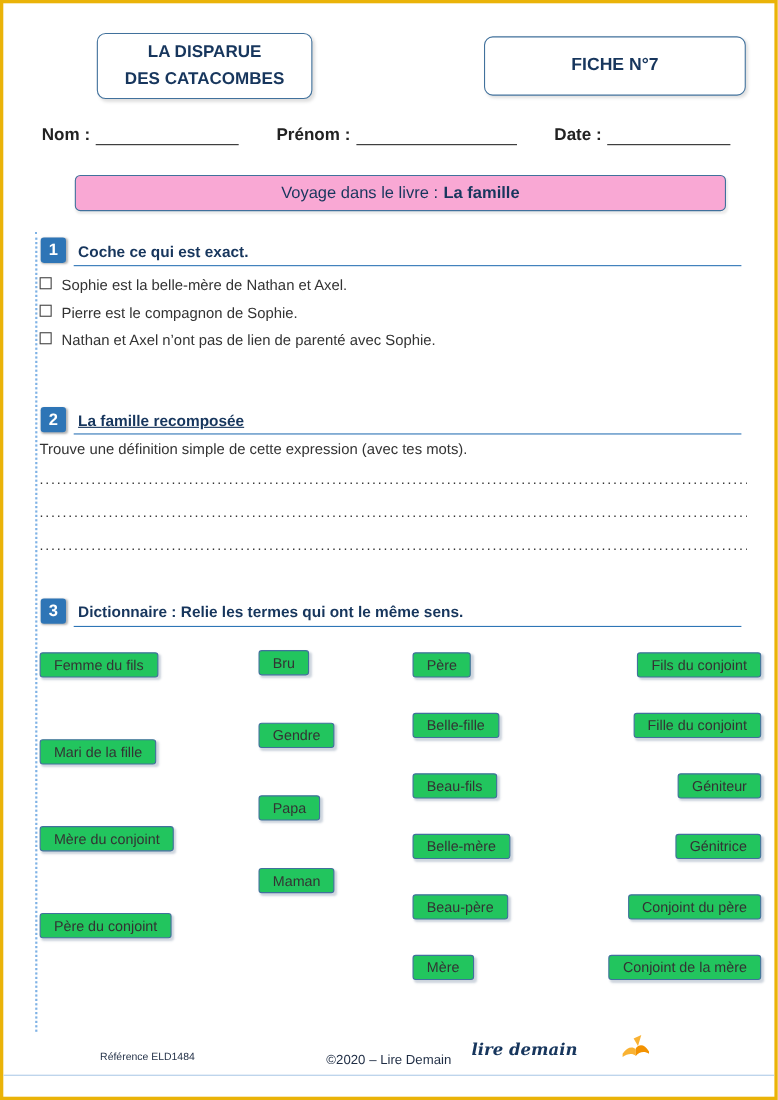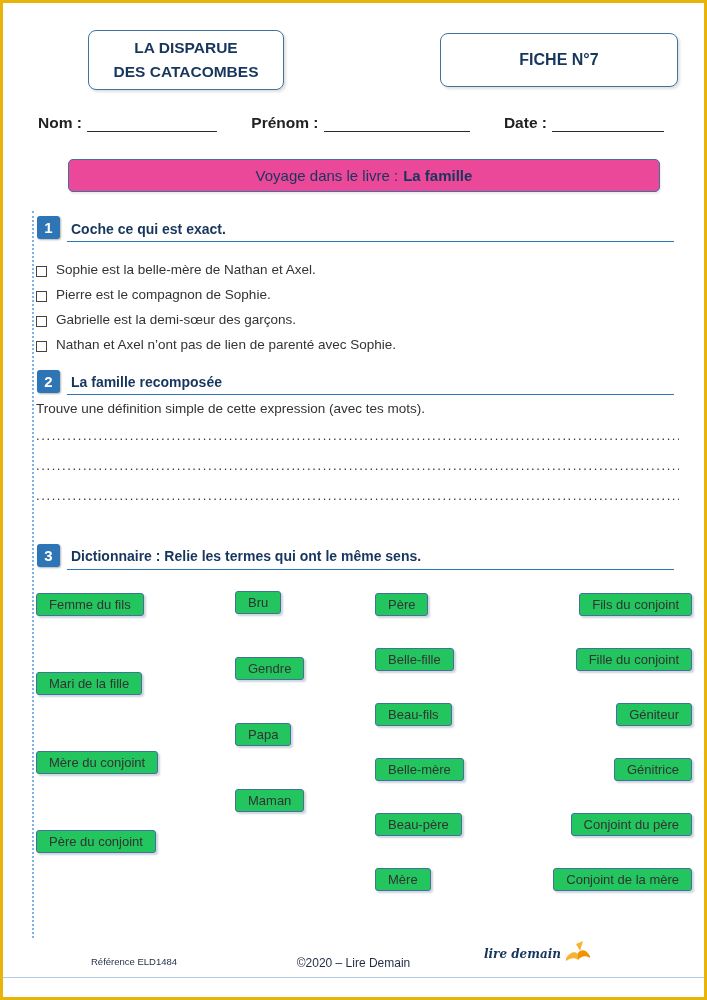--- a/index.html
+++ b/index.html
@@ -21,39 +21,39 @@
     position: absolute; left: 35px; right: 40px; top: 110px;
     display: flex; justify-content: space-between; align-items: flex-end;
     font-size: 15.5px; font-weight: bold; color: #222;
   }
   .id-group { display: flex; align-items: flex-end; }
   .write-line { display: inline-block; height: 19px; border-bottom: 1.4px solid #2b2b2b; margin-left: 5px; }
   .line-nom { width: 130px; } .line-prenom { width: 146px; } .line-date { width: 112px; }
   
   .banner {
     position: absolute; left: 65px; top: 156px; width: 592px; height: 33px;
-    border: 1.4px solid #41719c; border-radius: 5px; background: #ec4899;
+    border: 1.4px solid #41719c; border-radius: 5px; background: #f9a8d4;
     display: flex; align-items: center; justify-content: center;
     font-size: 15px; color: #17365d; box-shadow: 1px 2px 2px rgba(0,0,0,0.08);
   }
   .banner .bold { font-weight: bold; margin-left: 5px; }
   
   .sec-num {
     position: absolute; left: 34px; width: 23px; height: 23px; background: #2e75b6; color: #fff;
     font-weight: bold; font-size: 15px; display: flex; align-items: center; justify-content: center;
     border-radius: 3px; box-shadow: 1px 1px 2px rgba(0,0,0,0.3);
   }
   .sec-title { position: absolute; left: 68px; font-size: 14px; font-weight: bold; color: #17365d; }
   .sec-rule { position: absolute; left: 64px; right: 30px; border-top: 1.6px solid #2e75b6; }
   .s1-num { top: 213px; } .s1-title { top: 218px; text-align: center; } .s1-rule { top: 238px; }
-  .s2-num { top: 367px; } .s2-title { top: 371px; } .s2-rule { top: 391px; }
+  .s2-num { top: 367px; } .s2-title { top: 371px; text-decoration: underline; } .s2-rule { top: 391px; }
   .s3-num { top: 541px; } .s3-title { top: 545px; } .s3-rule { top: 566px; }
   
   .check-list { position: absolute; left: 33px; top: 249px; font-size: 13.5px; color: #333; }
-  .check-row { display: flex; align-items: flex-end; height: 25px; }
+  .check-row { display: flex; align-items: flex-start; height: 25px; }
   .checkbox { width: 11px; height: 11px; border: 1.3px solid #444; background: #fff; margin-right: 9px; flex: none; }
   
   .instruction { position: absolute; left: 33px; top: 398px; font-size: 13.5px; color: #333; }
   .dots { position: absolute; left: 33px; top: 418px; width: 643px; font-size: 13px; color: #333; letter-spacing: 1.6px; }
   .dots div { height: 30px; line-height: 30px; white-space: nowrap; overflow: hidden; }
   
   .match { position: absolute; left: 33px; top: 580px; width: 656px; height: 330px; }
   .mcol { position: absolute; display: flex; flex-direction: column; }
   .mcol1 { left: 0; top: 10px; gap: 56px; align-items: flex-start; }
   .mcol2 { left: 199px; top: 8px; gap: 43px; align-items: flex-start; }
@@ -67,21 +67,21 @@
   
   .cut-line { position: absolute; left: 29px; top: 208px; height: 727px; border-left: 2px dotted #7fb2e5; }
   .bottom-rule { position: absolute; left: 0; right: 0; top: 974px; border-top: 1.2px solid #aecbe8; }
   
   .footer { position: absolute; left: 0; right: 0; top: 942px; height: 36px; color: #1f2d44; }
   .footer-ref { position: absolute; left: 88px; top: 11px; font-size: 9.5px; }
   .footer-copy { position: absolute; left: 0; right: 0; top: 11px; text-align: center; font-size: 12px; }
   .footer-logo {
     position: absolute; right: 112px; top: 0; display: flex; align-items: center;
     font-family: "DejaVu Serif", serif; font-style: italic; font-weight: bold;
-    font-size: 12px; color: #17365d;
+    font-size: 15px; color: #17365d; gap: 36px;
   }
   .footer-logo svg { margin-left: 3px; margin-top: -4px; }
 </style>
 </head>
 <body>
 
 <div class="page">
 
   <div class="cut-line"></div>
 
@@ -119,24 +119,20 @@
   <div class="sec-rule s1-rule"></div>
 
   <div class="check-list">
     <div class="check-row">
       <span class="checkbox"></span>
       <span>Sophie est la belle-mère de Nathan et Axel.</span>
     </div>
     <div class="check-row">
       <span class="checkbox"></span>
       <span>Pierre est le compagnon de Sophie.</span>
-    </div>
-    <div class="check-row">
-      <span class="checkbox"></span>
-      <span>Gabrielle est la demi-sœur des garçons.</span>
     </div>
     <div class="check-row">
       <span class="checkbox"></span>
       <span>Nathan et Axel n’ont pas de lien de parenté avec Sophie.</span>
     </div>
   </div>
 
   <div class="sec-num s2-num">2</div>
   <div class="sec-title s2-title">La famille recomposée</div>
   <div class="sec-rule s2-rule"></div>

